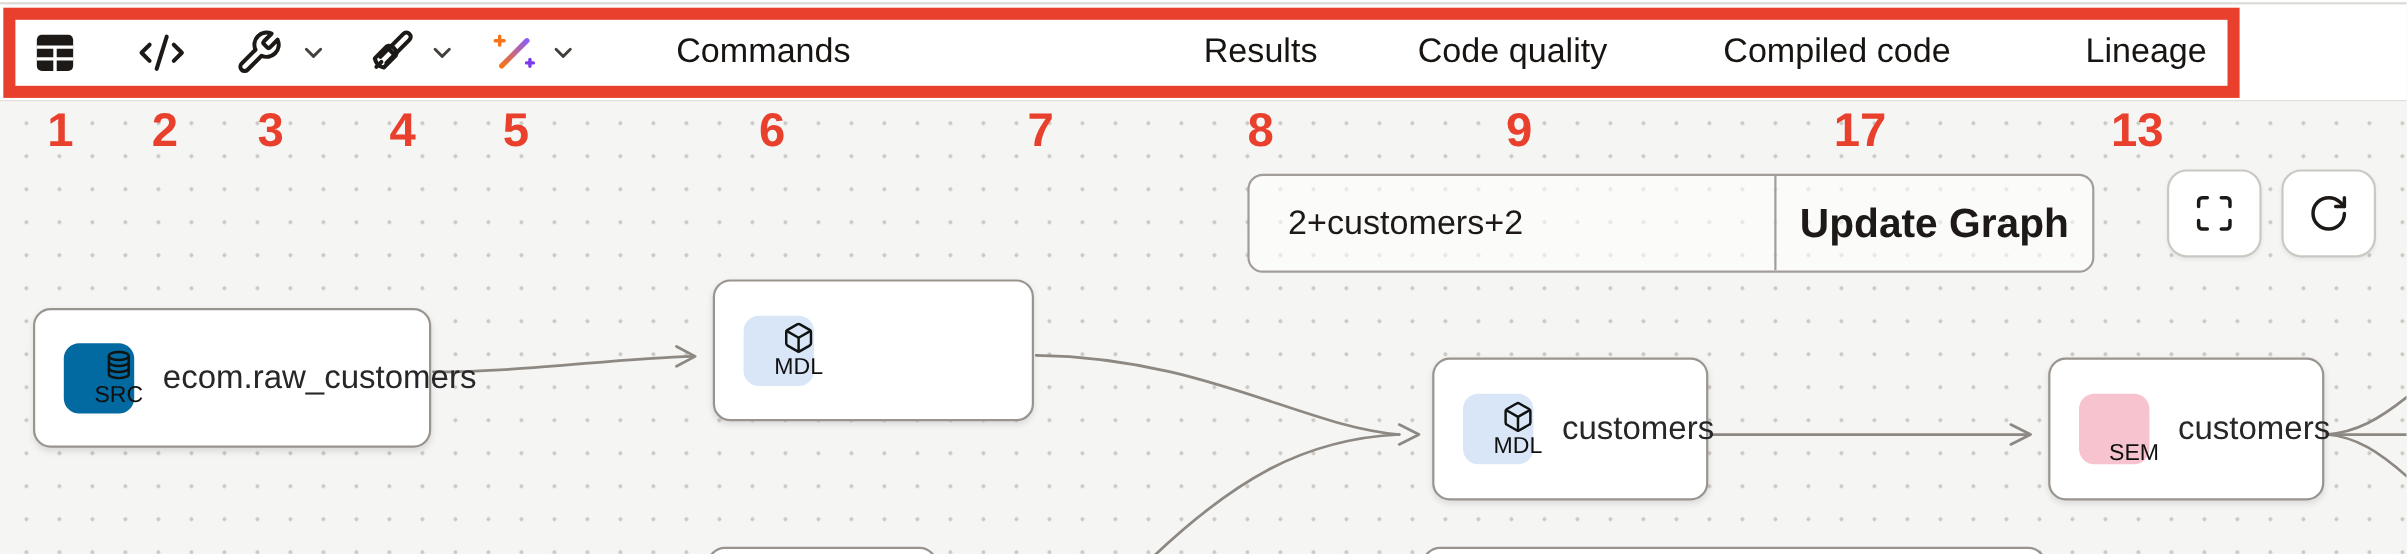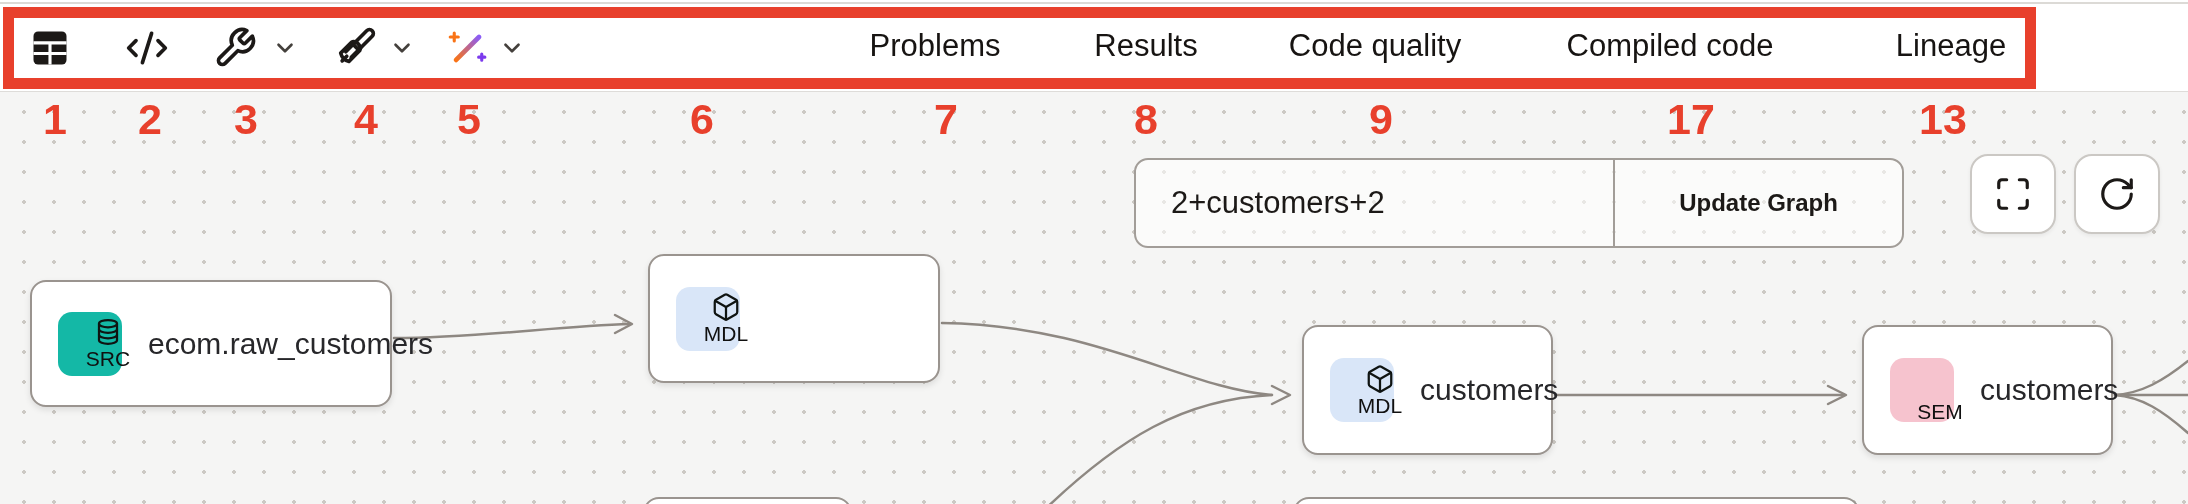--- a/index.html
+++ b/index.html
@@ -44,21 +44,21 @@
 
   
   .filter-group {
     position:absolute; left:1134px; top:66px; width:770px; height:90px;
     border:2px solid #a29d98; border-radius:14px; display:flex;
     background:rgba(255,255,255,0.55); overflow:hidden;
   }
   .filter-input { flex:1; display:flex; align-items:center; padding-left:35px; font-size:31px; color:#1c1917; }
   .update-btn {
     width:289px; border-left:2px solid #a29d98; display:flex; align-items:center; justify-content:center;
-    font-size:24px; font-weight:700; color:#1c1917; cursor:pointer;
+    font-size:37px; font-weight:700; color:#1c1917; cursor:pointer;
   }
 
   
   .ctl-btn {
     position:absolute; top:62px; width:86px; height:80px; border-radius:18px;
     background:#ffffff; border:2px solid #cbc8c4; display:flex; align-items:center; justify-content:center;
     box-shadow:0 2px 4px rgba(0,0,0,0.06); cursor:pointer;
   }
   .ctl-btn svg { width:38px; height:38px; }
   .ctl-fullscreen { left:1970px; }
@@ -70,21 +70,21 @@
     display:flex; align-items:center; padding-left:26px; gap:26px;
     box-shadow:0 3px 6px rgba(0,0,0,0.10); cursor:pointer;
   }
   .node-title { font-size:30px; color:#27272a; white-space:nowrap; }
   .badge {
     width:64px; height:64px; border-radius:14px; flex:0 0 auto;
     display:flex; flex-direction:column; align-items:center; justify-content:center; gap:1px;padding-left:36px;
   }
   .badge svg { width:30px; height:30px; }
   .badge-label { font-size:21px; color:#101010; line-height:22px; }
-  .badge-src { background:#14b8a6; }
+  .badge-src { background:#0369a1; }
   .badge-mdl { background:#d9e6f8; }
   .badge-sem { background:#f6c3ce;gap:44px; }
   .node-raw { left:30px;  top:188px; width:362px; height:127px; }
   .node-stg { left:648px; top:162px; width:292px; height:129px; }
   .node-mdl { left:1302px; top:233px; width:251px; height:130px; }
   .node-sem { left:1862px; top:233px; width:251px; height:130px; }
   .partial { position:absolute; background:#ffffff; border:2px solid #9a948f; border-radius:16px; height:60px; }
   .partial-1 { left:643px; top:405px; width:209px; }
   .partial-2 { left:1293px; top:405px; width:567px; }
 </style>
@@ -249,21 +249,21 @@
         <path d="M4.5 3.8v4.4 M2.3 6h4.4" stroke="#f97316" stroke-width="1.7"></path>
         <path d="M19.5 15.3v3.4 M17.8 17h3.4" stroke="#7c3aed" stroke-width="1.7"></path>
       </svg>
     </div>
     <div class="chev" style="left:499px;">
       <svg viewBox="0 0 24 24" fill="none" stroke="#44403c" stroke-width="2.4" stroke-linecap="round" stroke-linejoin="round">
         <path d="m6 9 6 6 6-6"></path>
       </svg>
     </div>
 
-    <div class="tab" style="left:935px;">Problems</div>
+    <div class="tab" style="left:694px;">Commands</div>
     <div class="tab" style="left:1146px;">Results</div>
     <div class="tab" style="left:1375px;">Code quality</div>
     <div class="tab" style="left:1670px;">Compiled code</div>
     <div class="tab" style="left:1927px;margin-left:24px;">Lineage</div>
   </div>
 
   <div class="red-frame"></div>
 
   <span class="num" style="left:55px;">1</span>
   <span class="num" style="left:150px;">2</span>

